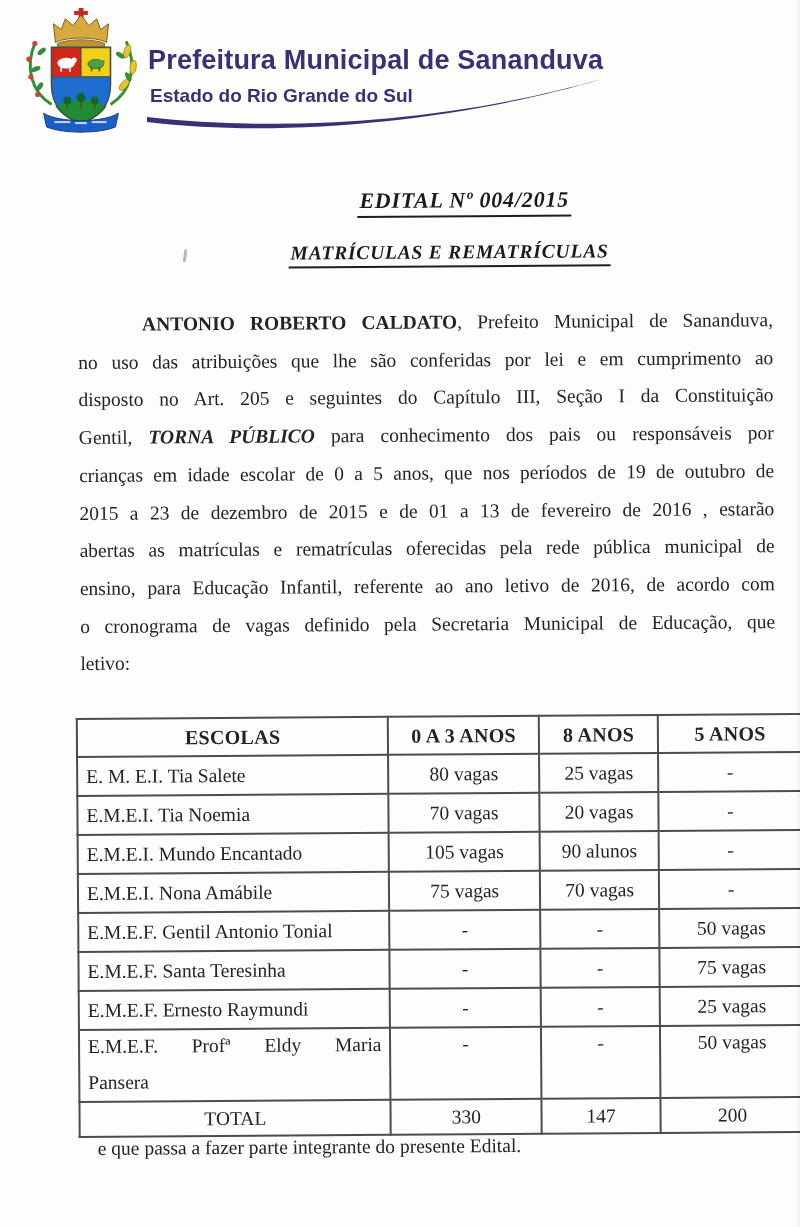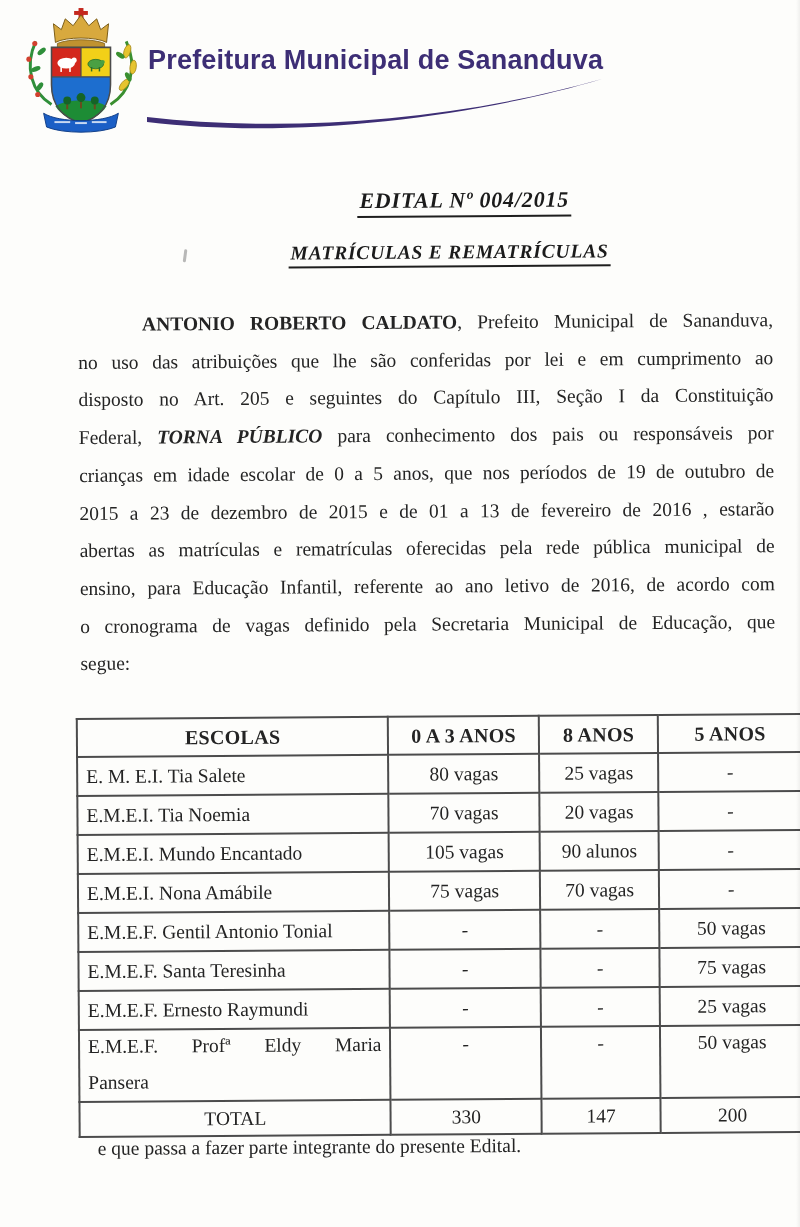--- a/index.html
+++ b/index.html
@@ -118,46 +118,47 @@
       <line x1="60" y1="44" x2="60" y2="74" stroke="#4b4b4b" stroke-width="1.2"></line>
       <line x1="30" y1="74" x2="90" y2="74" stroke="#4b4b4b" stroke-width="1.2"></line>
 
       <path d="M22,111 C38,121 82,121 98,111 L95,125 C78,132 42,132 25,125 Z" fill="#1b5fc6" stroke="#123f88" stroke-width="1"></path>
       <rect x="33" y="119" width="16" height="2" fill="#e8eef9" opacity="0.85"></rect>
       <rect x="54" y="120" width="12" height="2" fill="#e8eef9" opacity="0.85"></rect>
       <rect x="71" y="119" width="15" height="2" fill="#e8eef9" opacity="0.85"></rect>
     </svg>
 
     <div class="org-name">Prefeitura Municipal de Sananduva</div>
+    <div class="state-name">Estado do Rio Grande do Sul</div>
     <svg class="swoosh" viewBox="0 0 460 56" aria-hidden="true">
       <path d="M2,41 C140,57 310,45 457,3 C330,41 150,64 2,46 Z" fill="currentColor"></path>
     </svg>
   </div>
 
   <div class="scan-tilt">
 
     <div class="title-wrap">
       <span class="doc-title">EDITAL Nº 004/2015</span>
     </div>
     <div class="subtitle-wrap">
       <span class="doc-subtitle">MATRÍCULAS E REMATRÍCULAS</span>
     </div>
     <div class="artifact"></div>
 
     <div class="body-par" id="paragraph">
         <div class="pline indent"><span style="font-weight: bold;">ANTONIO ROBERTO CALDATO</span><span>, Prefeito Municipal de Sananduva,</span></div>
         <div class="pline"><span>no uso das atribuições que lhe são conferidas por lei e em cumprimento ao</span></div>
         <div class="pline"><span>disposto no Art. 205 e seguintes do Capítulo III, Seção I da Constituição</span></div>
-        <div class="pline"><span>Federal, </span><span style="font-weight: bold; font-style: italic;">TORNA PÚBLICO</span><span> para conhecimento dos pais ou responsáveis por</span></div>
+        <div class="pline"><span>Gentil, </span><span style="font-weight: bold; font-style: italic;">TORNA PÚBLICO</span><span> para conhecimento dos pais ou responsáveis por</span></div>
         <div class="pline"><span>crianças em idade escolar de 0 a 5 anos, que nos períodos de 19 de outubro de</span></div>
         <div class="pline"><span>2015 a 23 de dezembro de 2015 e de 01 a 13 de fevereiro de 2016 , estarão</span></div>
         <div class="pline"><span>abertas as matrículas e rematrículas oferecidas pela rede pública municipal de</span></div>
         <div class="pline"><span>ensino, para Educação Infantil, referente ao ano letivo de 2016, de acordo com</span></div>
         <div class="pline"><span>o cronograma de vagas definido pela Secretaria Municipal de Educação, que</span></div>
-        <div class="pline lastline"><span>segue:</span></div>
+        <div class="pline lastline"><span>letivo:</span></div>
       </div>
 
     <div class="tbl-wrap">
       <table class="schools">
         <colgroup>
           <col style="width:315px">
             <col style="width:152px">
             <col style="width:120px">
             <col style="width:145px">
         </colgroup>

